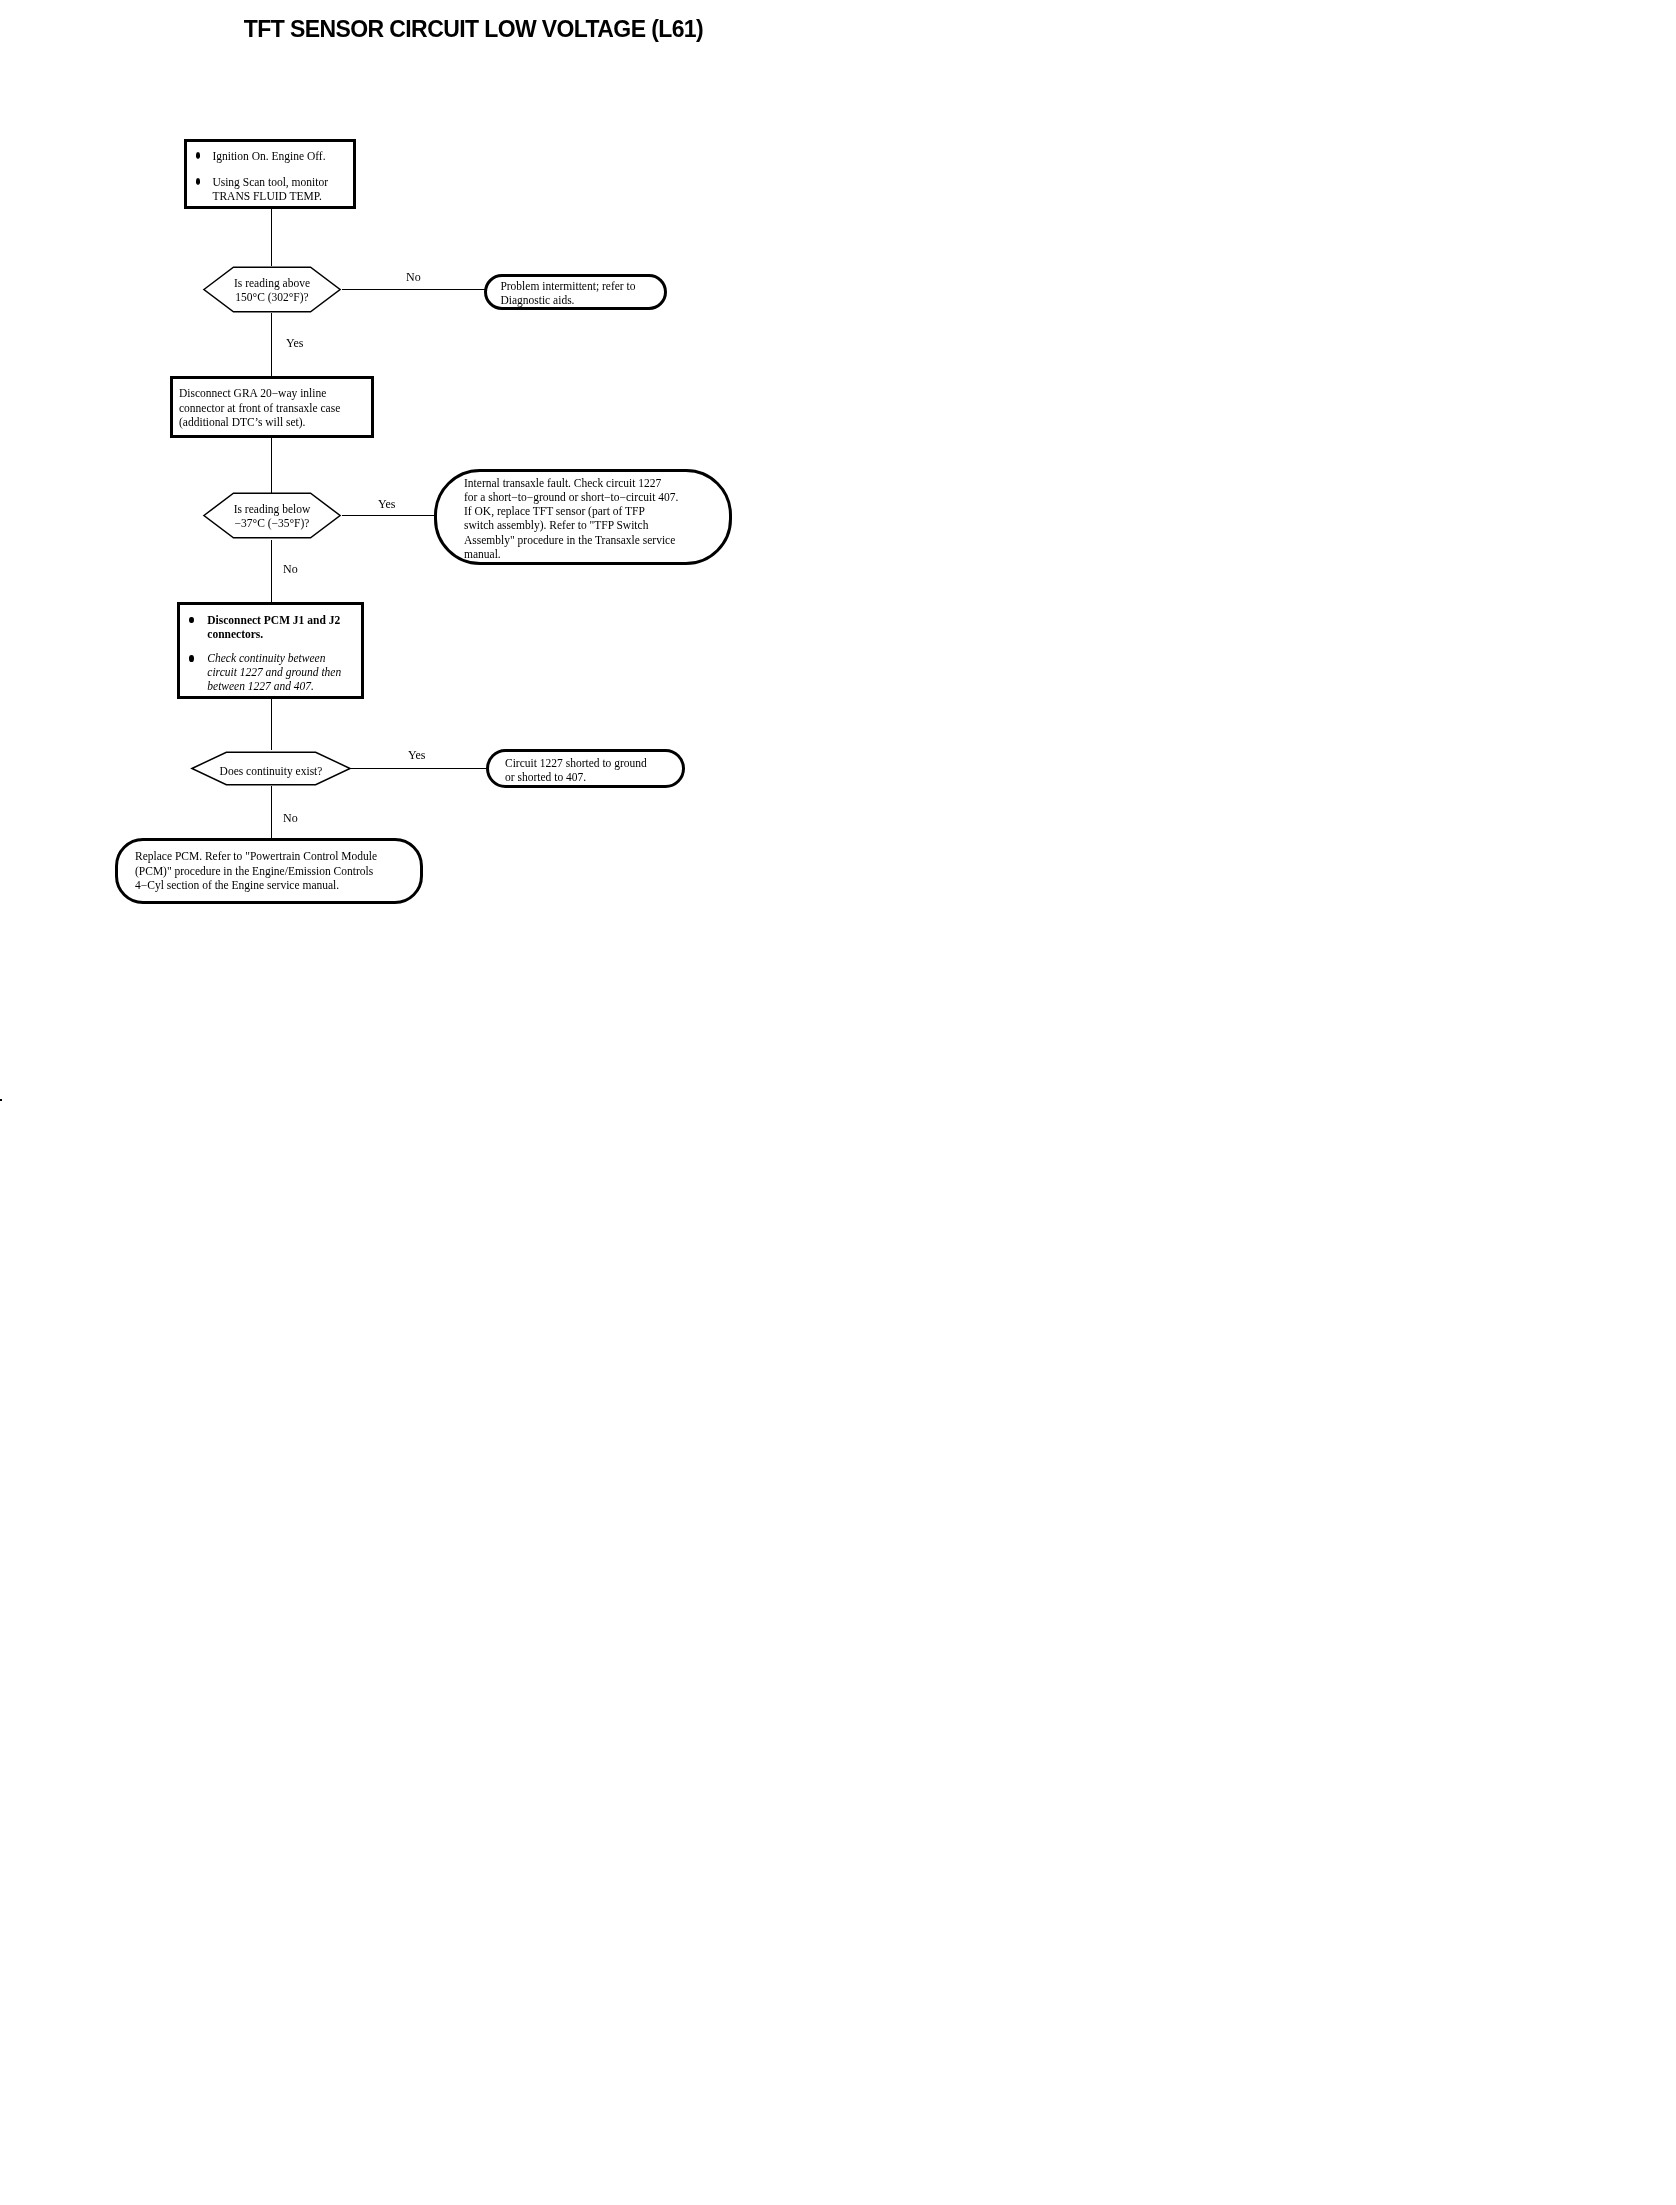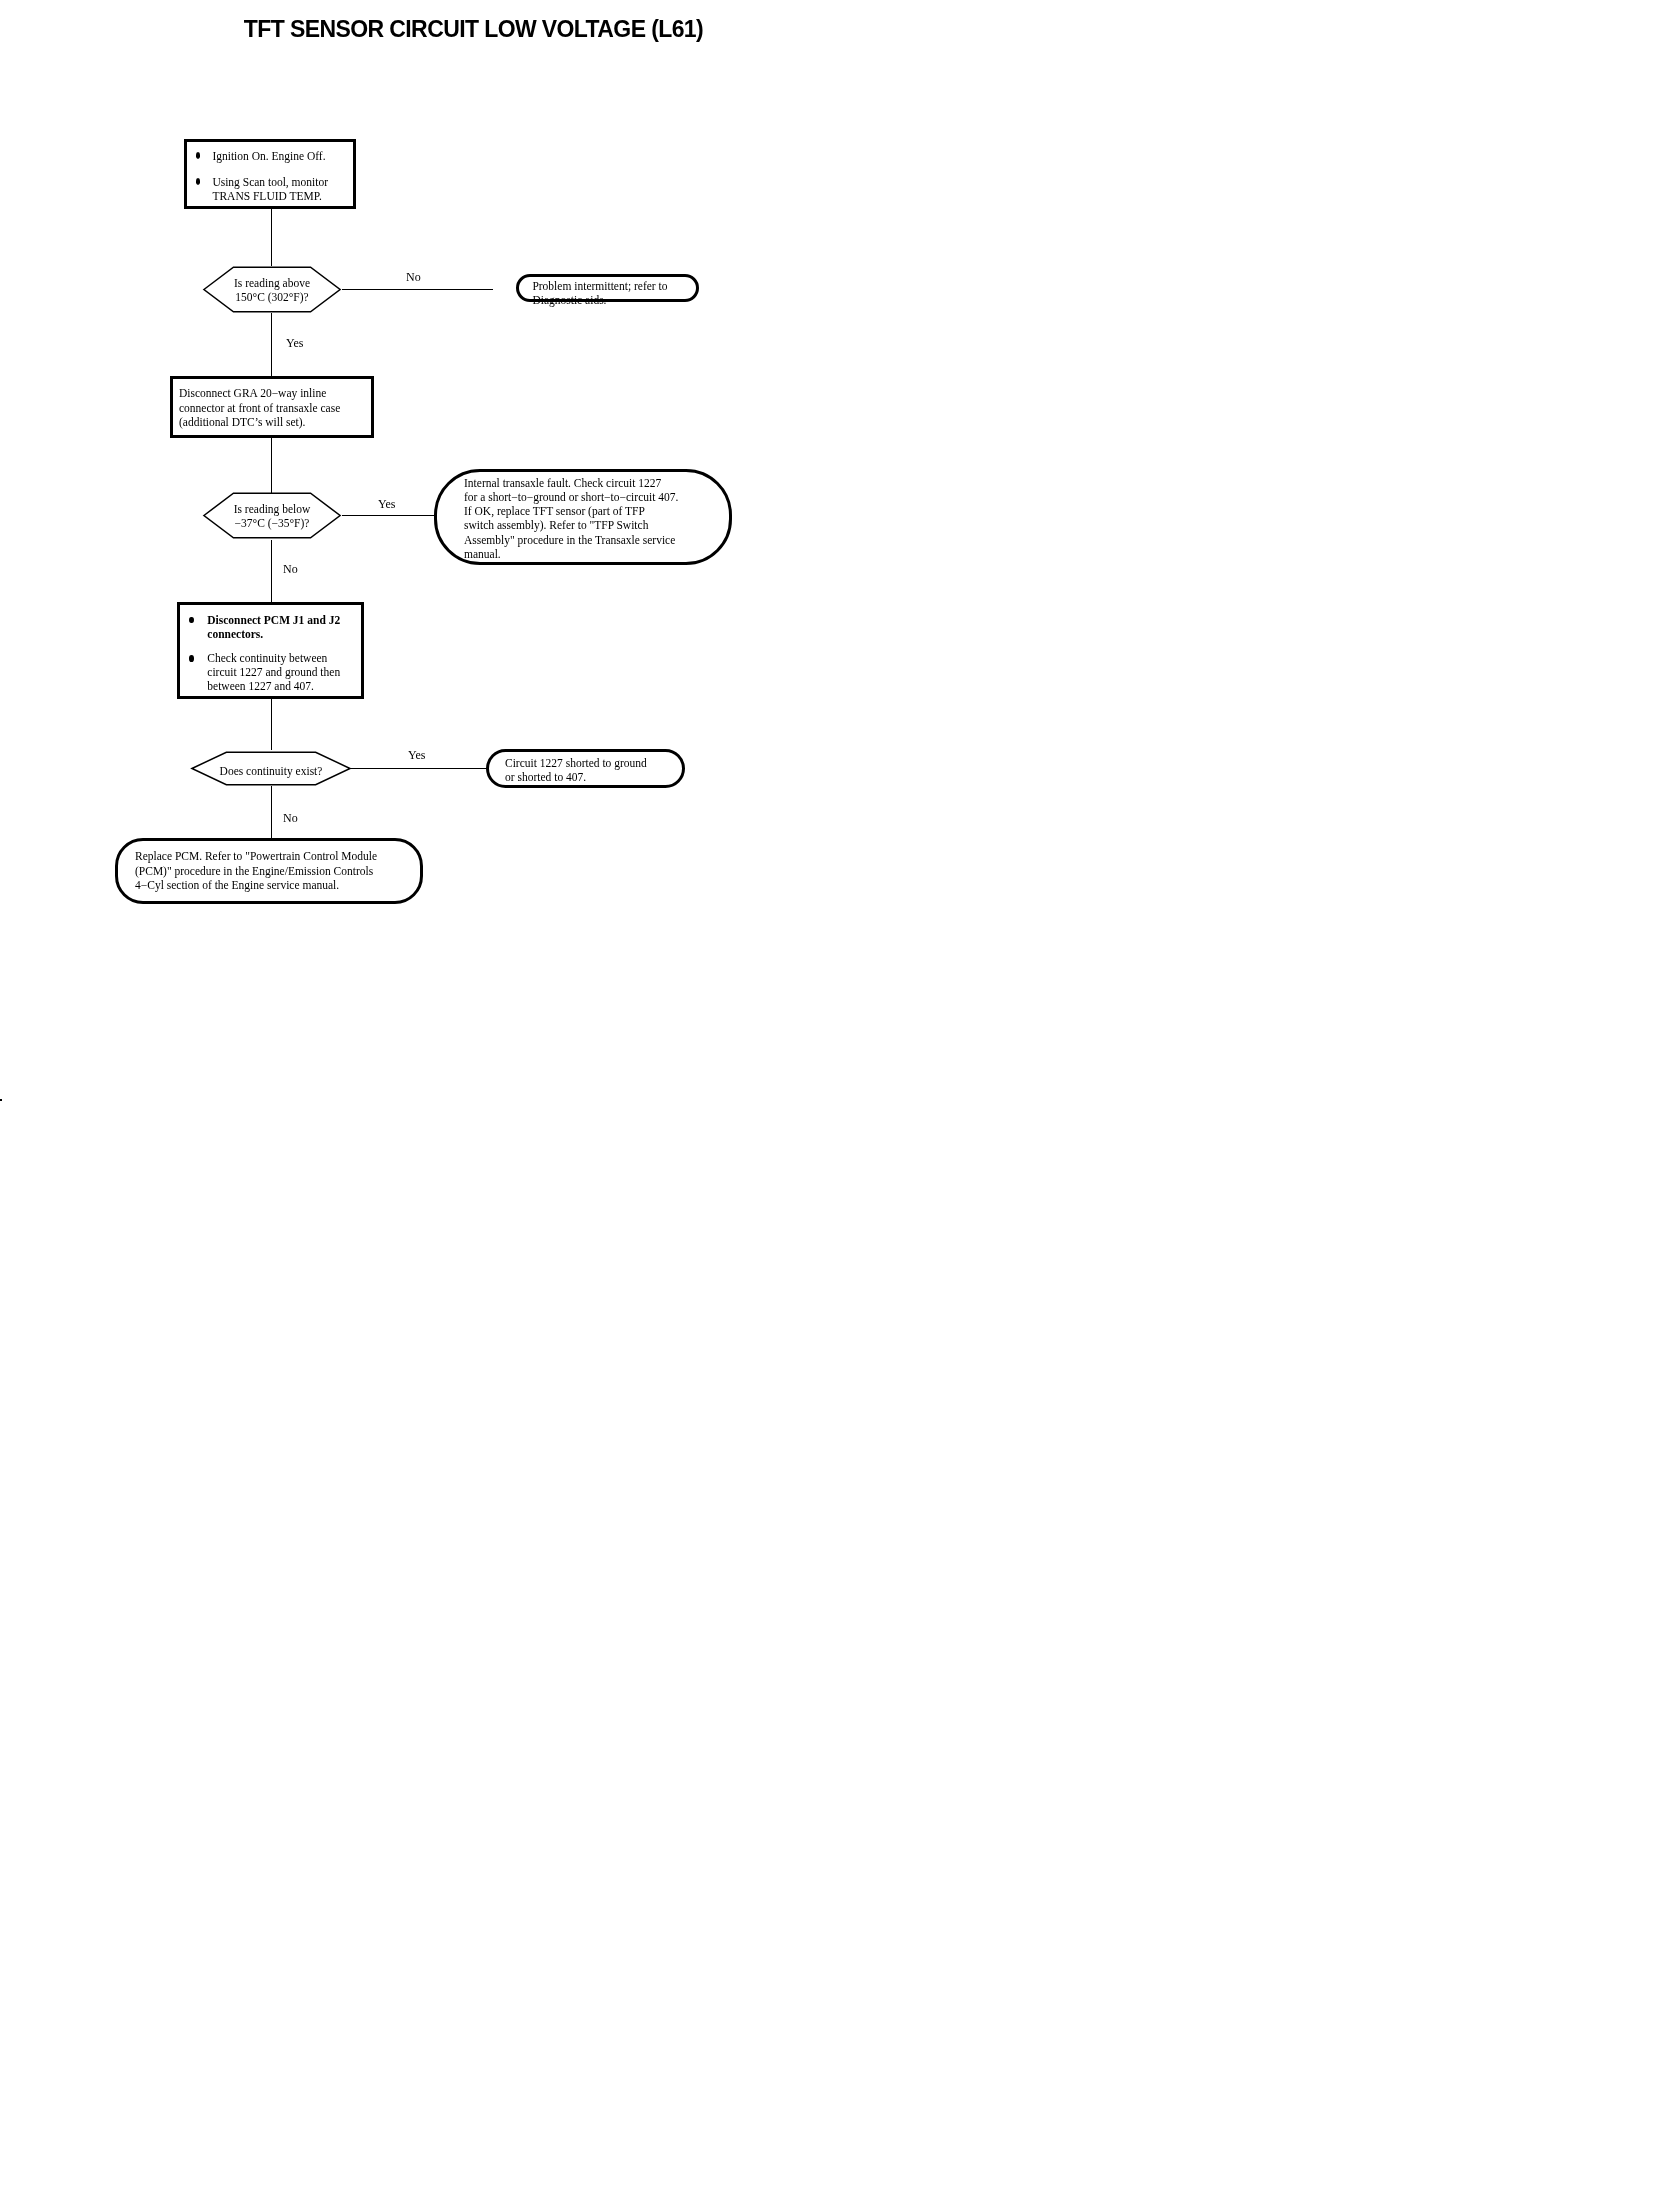--- a/index.html
+++ b/index.html
@@ -61,21 +61,21 @@
       <polygon points="2,39 51,2 179,2 228,39 179,76 51,76" fill="#ffffff" stroke="#000000" stroke-width="2.5"></polygon>
     </svg>
     <div class="hex-text txt">
       <div>Is reading above</div>
       <div>150°C (302°F)?</div>
     </div>
   </div>
 
   <div class="lbl" style="left:406px;top:270px;">No</div>
 
-  <div class="stadium" style="left:516px;top:274px;width:183px;height:28px;border-radius:18px;padding:2.4px 0 0 13.4px;">
+  <div class="stadium" style="left:484px;top:274px;width:183px;height:36px;border-radius:18px;padding:2.4px 0 0 13.4px;">
     <div class="txt">
       <div>Problem intermittent; refer to</div>
       <div>Diagnostic aids.</div>
     </div>
   </div>
 
   <div class="lbl" style="left:286px;top:336px;">Yes</div>
 
   <div class="rect" style="left:170px;top:376px;width:204px;height:62px;padding:7.3px 0 0 6px;">
     <div class="txt24">
@@ -111,21 +111,21 @@
   <div class="lbl" style="left:283px;top:562px;">No</div>
 
   <div class="rect" style="left:177px;top:602px;width:187px;height:97px;padding:8px 3.6px 0 9px;">
     <div class="bullet-item">
       <span class="dot"></span>
       <div class="txt" style="margin-left:13.4px;font-weight:bold;">
         <div>Disconnect PCM J1 and J2</div>
         <div>connectors.</div>
       </div>
     </div>
-    <div class="bullet-item" style="margin-top:10.3px;">
+    <div class="bullet-item" style="margin-top:10.3px;font-style:italic;">
       <span class="dot"></span>
       <div class="txt" style="margin-left:13.4px;">
         <div>Check continuity between</div>
         <div>circuit 1227 and ground then</div>
         <div>between 1227 and 407.</div>
       </div>
     </div>
   </div>
 
   <div class="hex" style="left:190px;top:751px;width:162px;height:40px;">

